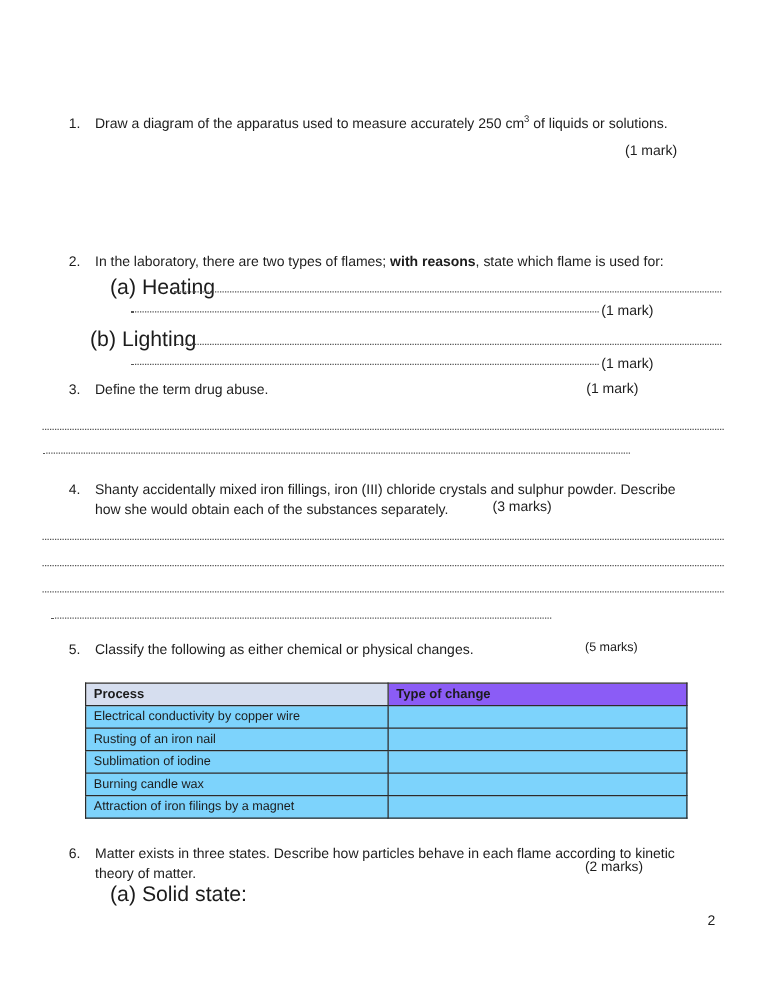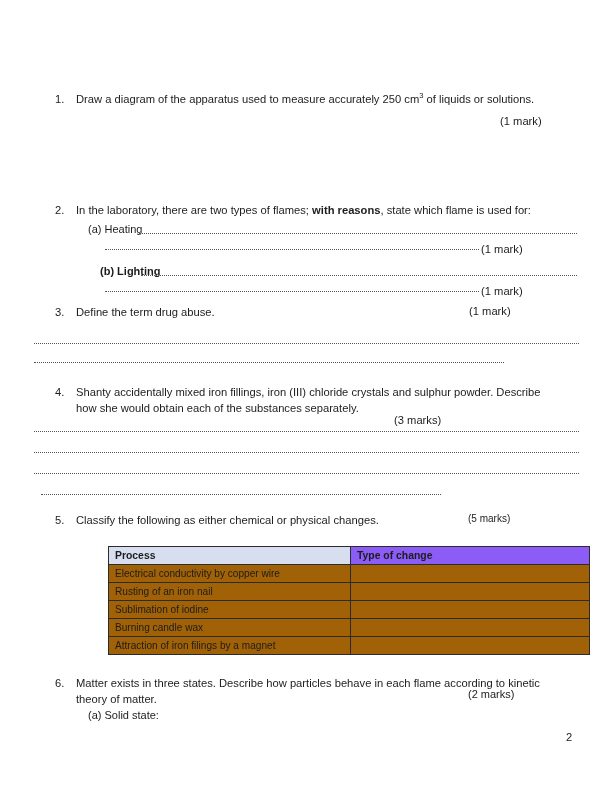--- a/index.html
+++ b/index.html
@@ -58,46 +58,45 @@
   
   .dotline {
     position: absolute;
     border-bottom: 1.1px dotted #555;
     height: 0;
   }
 
   
   .subrow {
     position: absolute;
-    font-size: 11px;
+    font-size: 17px;
     line-height: 15.5px;
     display: flex;
     align-items: baseline;
     white-space: nowrap;
     text-align: center;
   }
   .sublabel { flex: 0 0 auto; }
 
   
   .tbl {
     position: absolute;
     border-collapse: collapse;
     font-size: 10.1px;
     table-layout: fixed;
-    margin-left: 40px;
   }
   .tbl th, .tbl td {
     border: 1px solid #2b2b2b;
     padding: 3px 6px;
     text-align: left;
     vertical-align: middle;
     font-weight: normal;
     height: 13px;
     box-sizing: border-box;
-    background: #a16207;
+    background: #7dd3fc;
   }
   .tbl thead th {
     font-weight: bold;
     font-size: 10.4px;
   }
   .col-process { width: 242px; }
   .col-type { width: 239px; }
 
   
   .pageno {
@@ -123,21 +122,21 @@
     <span class="q-body"><span>In the laboratory, there are two types of flames; </span><span class="bold">with reasons</span><span>, state which flame is used for:</span></span>
   </div>
 
   <div class="subrow" style="left:88px; top:222px;">
     <span class="sublabel">(a) Heating</span>
   </div>
   <div class="dotline" style="left:139px; top:233px; width:438px;"></div>
   <div class="dotline" style="left:105px; top:249px; width:374px;"></div>
   <div class="marks" style="position:absolute; left:481px; top:243px; font-size:11.2px;">(1 mark)</div>
 
-  <div class="subrow" style="left:100px; top:264px;font-weight:bold;">
+  <div class="subrow" style="left:72px; top:264px;">
     <span class="sublabel">(b) Lighting</span>
   </div>
   <div class="dotline" style="left:141px; top:275px; width:436px;"></div>
   <div class="dotline" style="left:105px; top:291px; width:374px;"></div>
   <div class="marks" style="position:absolute; left:481px; top:285px; font-size:11.2px;">(1 mark)</div>
 
   <div class="q" style="left:55px; top:305px; width:520px;">
     <span class="q-num">3.</span>
     <span class="q-body">Define the term drug abuse.</span>
   </div>
@@ -146,21 +145,21 @@
   <div class="dotline" style="left:34px; top:343px; width:545px;"></div>
   <div class="dotline" style="left:34px; top:362px; width:470px;"></div>
 
   <div class="q" style="left:55px; top:385px; width:525px;">
     <span class="q-num">4.</span>
     <span class="q-body">
       <span class="q-text">Shanty accidentally mixed iron fillings, iron (III) chloride crystals and sulphur powder. Describe</span>
       <span class="q-text">how she would obtain each of the substances separately.</span>
     </span>
   </div>
-  <div class="marks" style="position:absolute; left:394px; top:400px; font-size:11.2px;margin-top:14px;">(3 marks)</div>
+  <div class="marks" style="position:absolute; left:394px; top:400px; font-size:11.2px;">(3 marks)</div>
 
   <div class="dotline" style="left:34px; top:431px; width:545px;"></div>
   <div class="dotline" style="left:34px; top:452px; width:545px;"></div>
   <div class="dotline" style="left:34px; top:473px; width:545px;"></div>
   <div class="dotline" style="left:41px; top:494px; width:400px;"></div>
 
   <div class="q" style="left:55px; top:513px; width:520px;">
     <span class="q-num">5.</span>
     <span class="q-body">Classify the following as either chemical or physical changes.</span>
   </div>

